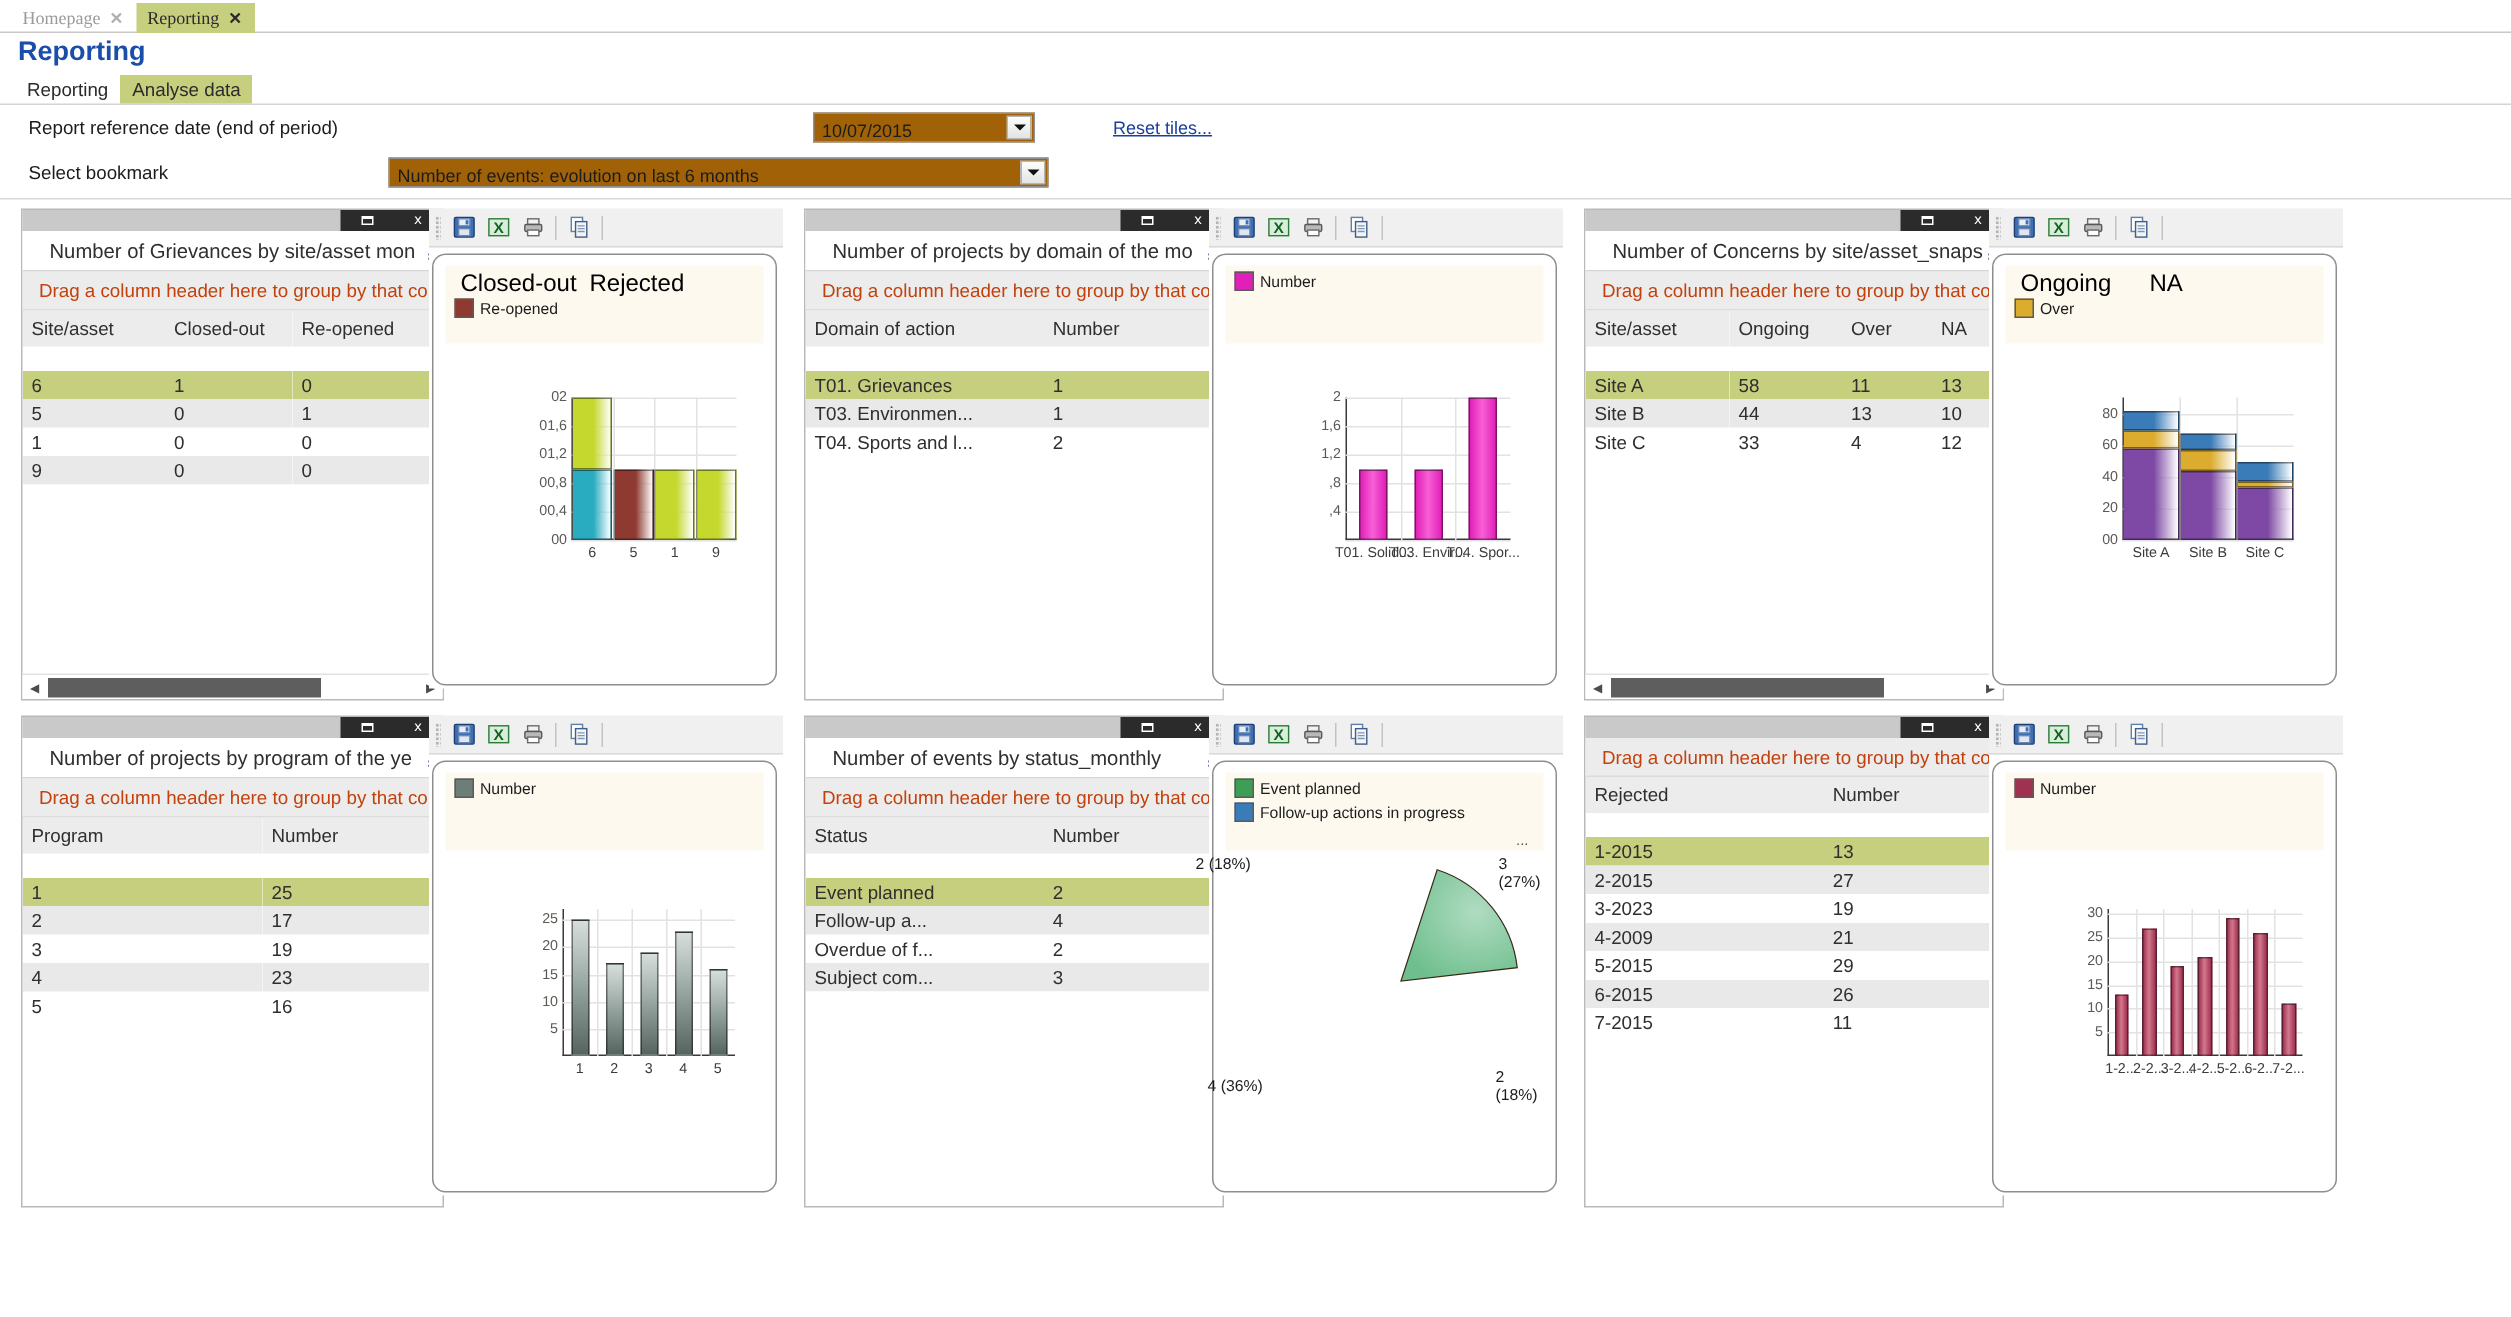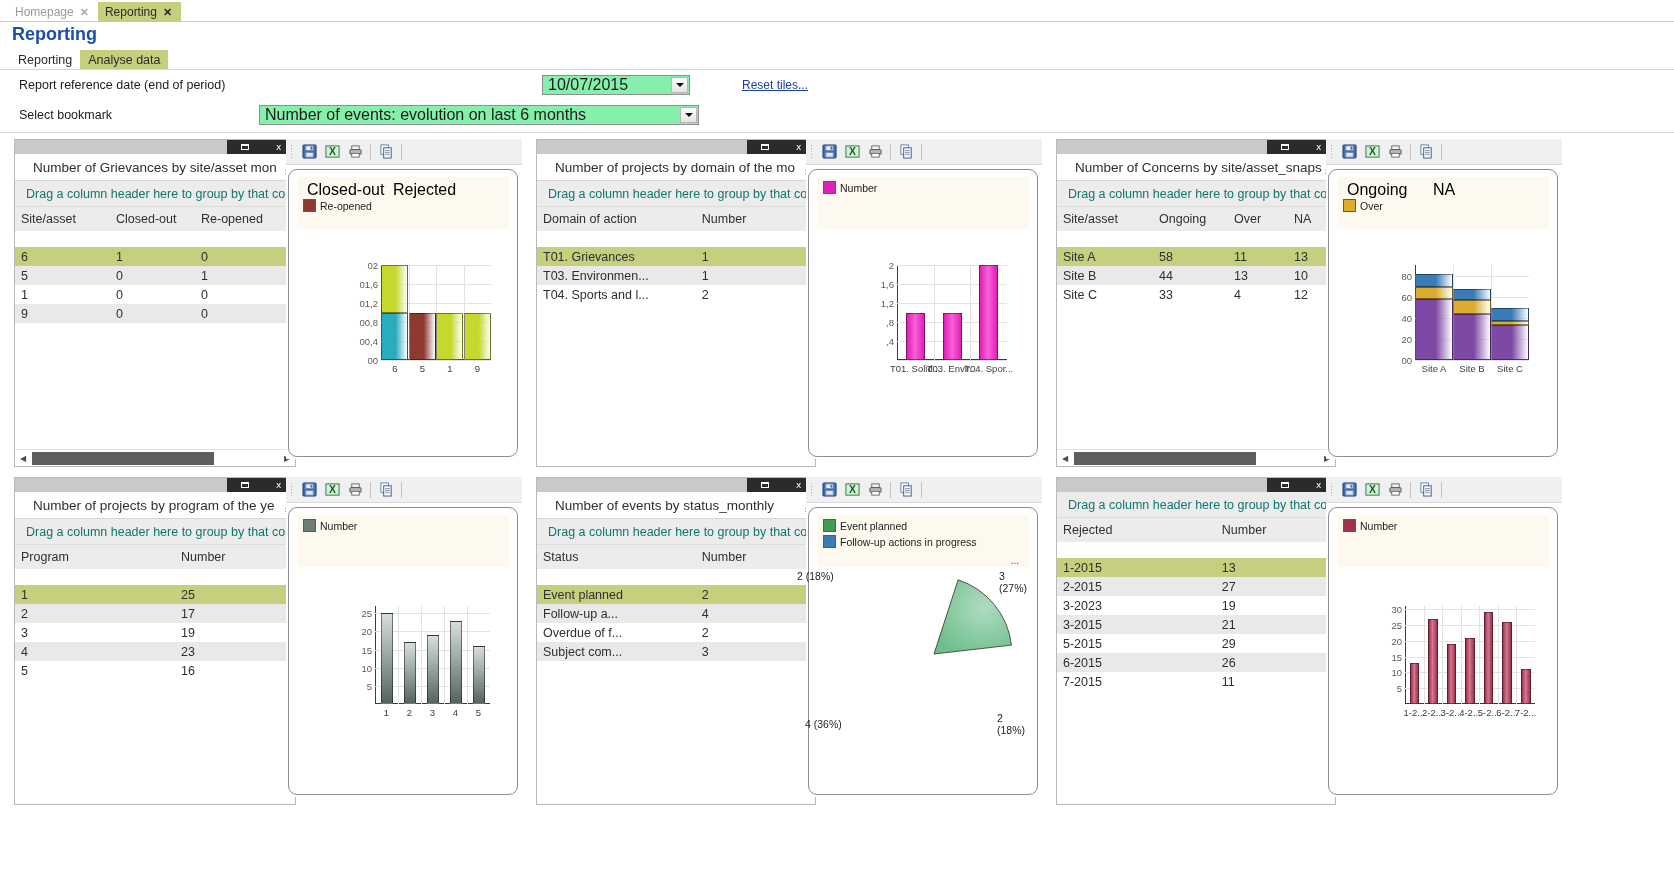--- a/index.html
+++ b/index.html
@@ -12,20 +12,21 @@
     -webkit-font-smoothing: none;
   }
   
   #tabstrip {
     height: 22px;
     background: #ffffff;
     border-bottom: 1px solid #c8c8c8;
     display: flex;
     align-items: flex-end;
     padding-left: 8px;
+    font-family: Liberation Serif, serif;
   }
   .app-tab {
     height: 20px;
     display: flex;
     align-items: center;
     gap: 6px;
     padding: 0 9px 0 7px;
     font-size: 12px;
     color: #9a9a9a;
     cursor: default;
@@ -80,26 +81,26 @@
     position: relative;
     background: #ffffff;
   }
   .filter-row { position: absolute; display: flex; align-items: center; }
   #row-date  { top: 8px;  left: 19px; width: 1620px; }
   #row-book  { top: 38px; left: 19px; width: 1620px; }
   .filter-label { font-size: 12.5px; color: #1c1c1c; }
   .combo {
     height: 20px;
     border: 1px solid #8f8f8f;
-    background: #86efac;
+    background: #a16207;
     display: inline-flex;
-    align-items: flex-start;
+    align-items: flex-end;
     position: relative;
     padding: 0 22px 0 5px;
-    font-size: 16px;
+    font-size: 12px;
     color: #1c1c1c;
     cursor: default;
   }
   .combo .arrow-btn {
     position: absolute;
     right: 1px; top: 1px;
     width: 17px; height: 16px;
     background: linear-gradient(#fdfdfd,#e4e4e4);
     border: 1px solid #b5b5b5;
     display: flex; align-items: center; justify-content: center;
@@ -184,21 +185,21 @@
     font-family: "DejaVu Sans", sans-serif;
   }
   .group-panel {
     height: 26px;
     background: #ececec;
     border-bottom: 1px solid #dcdcdc;
     display: flex;
     align-items: center;
     padding-left: 11px;
     font-size: 12.5px;
-    color: #0f766e;
+    color: #c2410c;
     white-space: nowrap;
     overflow: hidden;
   }
   table.dg { border-collapse: collapse; width: 100%; table-layout: fixed; }
   table.dg th {
     background: #ececec;
     font-weight: normal;
     font-size: 12.5px;
     color: #2f2f2f;
     text-align: left;
@@ -1079,21 +1080,21 @@
               </tr>
               <tr class="alt">
                 <td>2-2015</td>
                 <td>27</td>
               </tr>
               <tr class="">
                 <td>3-2023</td>
                 <td>19</td>
               </tr>
               <tr class="alt">
-                <td>3-2015</td>
+                <td>4-2009</td>
                 <td>21</td>
               </tr>
               <tr class="">
                 <td>5-2015</td>
                 <td>29</td>
               </tr>
               <tr class="alt">
                 <td>6-2015</td>
                 <td>26</td>
               </tr>

